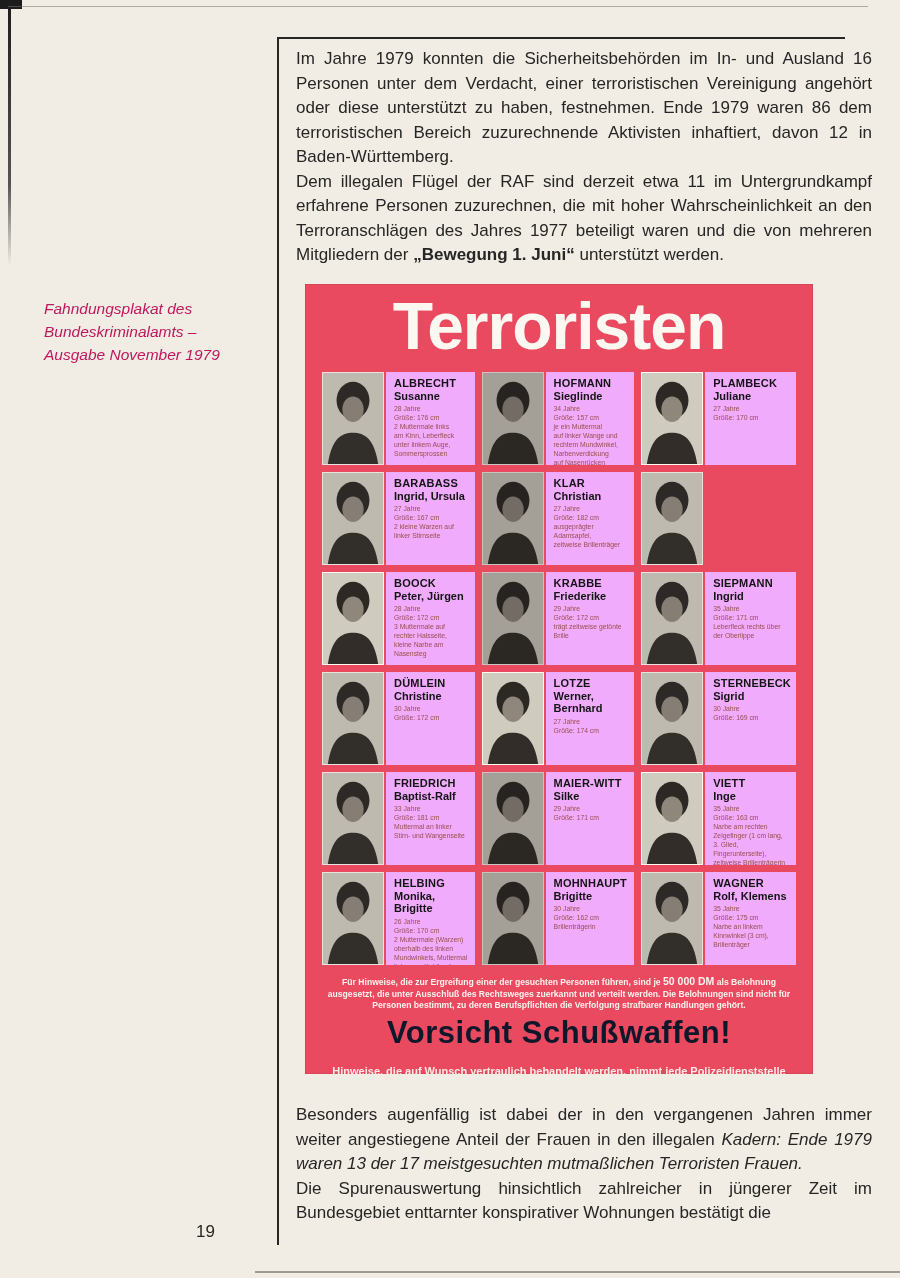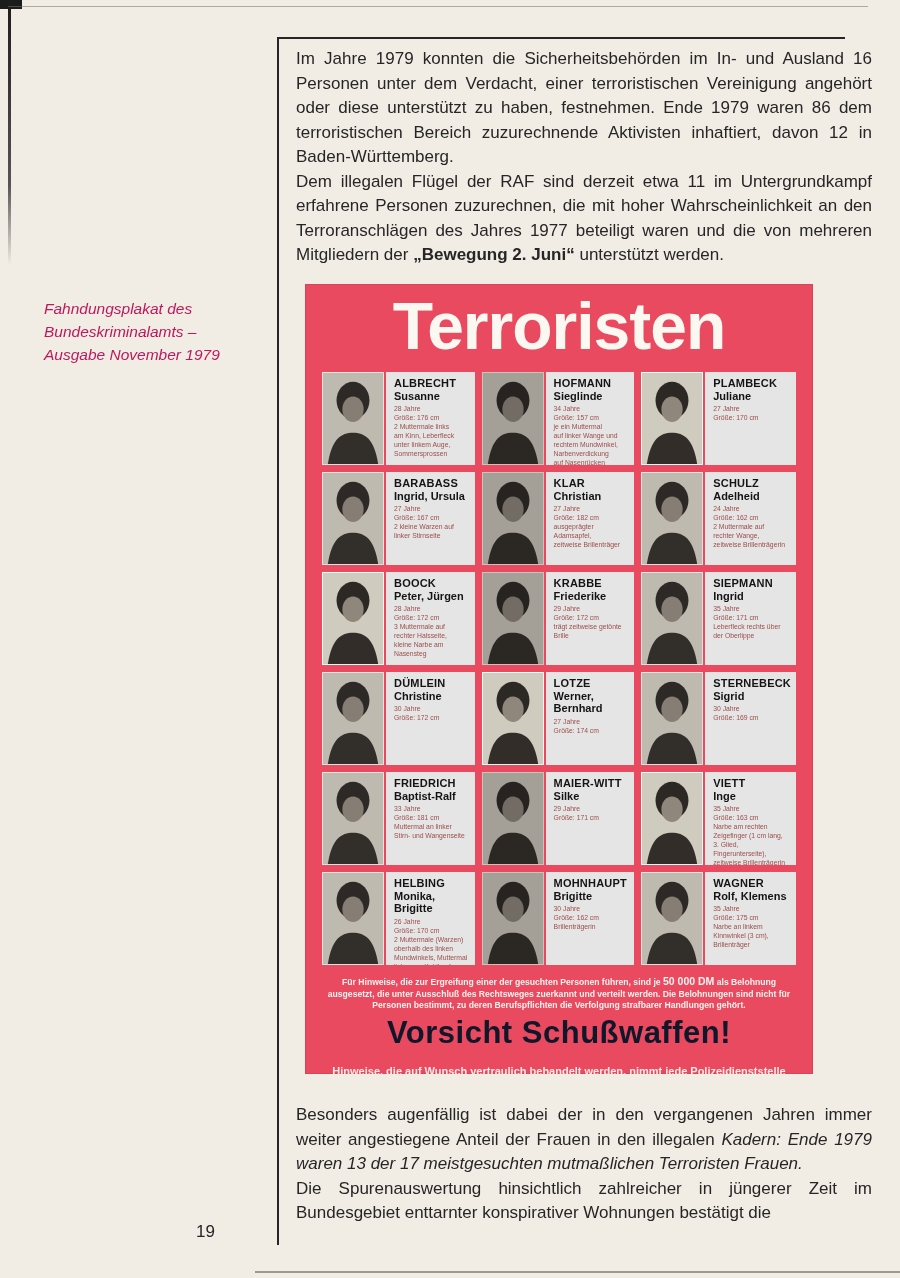--- a/index.html
+++ b/index.html
@@ -40,21 +40,21 @@
   }
   .wanted-grid{
     display:grid;grid-template-columns:repeat(3,1fr);
     gap:7px;padding:0 17px;
   }
   .person-card{display:flex;height:93px;gap:2px;}
   .person-photo{flex:none;width:62px;height:93px;border:1px solid rgba(255,255,255,.55);box-sizing:border-box;overflow:hidden;background:#c9c3b9;}
   .person-photo svg{display:block;width:100%;height:100%;}
   .person-card:nth-child(3n+2) .person-photo{filter:brightness(.86);}
   .person-card:nth-child(4n+3) .person-photo{filter:brightness(1.07) contrast(1.05);}
-  .person-text{flex:1;background:#e5e5e5;padding:5px 5px 3px 8px;overflow:hidden;}
+  .person-text{flex:1;background:#f0abfc;padding:5px 5px 3px 8px;overflow:hidden;}
   .person-surname{display:block;font-size:11px;font-weight:700;color:#141414;line-height:1.15;letter-spacing:.2px;}
   .person-firstname{display:block;font-size:11px;font-weight:700;color:#141414;line-height:1.15;margin-bottom:3px;}
   .person-details{font-size:6.8px;line-height:1.32;color:#9b4f4b;white-space:pre-line;}
 
   .reward{
     margin:9px 22px 0 22px;text-align:center;color:#fcf3ee;
     font-size:8.6px;font-weight:600;line-height:1.34;
   }
   .reward b{font-size:10.5px;font-weight:800;}
   .warning{
@@ -72,21 +72,21 @@
 <div id="page">
   <div class="edge-corner"></div>
   <div class="edge-left"></div>
   <div class="edge-top"></div>
   <div class="edge-bottom"></div>
   <div class="rule-top"></div>
   <div class="rule-vert"></div>
 
   <div class="bodytext intro">
     <p>Im Jahre 1979 konnten die Sicherheitsbehörden im In- und Ausland 16 Personen unter dem Verdacht, einer terroristischen Vereinigung angehört oder diese unterstützt zu haben, festnehmen. Ende 1979 waren 86 dem terroristischen Bereich zuzurechnende Aktivisten inhaftiert, davon 12 in Baden-Württemberg.</p>
-    <p><span>Dem illegalen Flügel der RAF sind derzeit etwa 11 im Untergrundkampf erfahrene Personen zuzurechnen, die mit hoher Wahrscheinlichkeit an den Terroranschlägen des Jahres 1977 beteiligt waren und die von mehreren Mitgliedern der </span><b>„Bewegung 2. Juni“</b><span> unterstützt werden.</span></p>
+    <p><span>Dem illegalen Flügel der RAF sind derzeit etwa 11 im Untergrundkampf erfahrene Personen zuzurechnen, die mit hoher Wahrscheinlichkeit an den Terroranschlägen des Jahres 1977 beteiligt waren und die von mehreren Mitgliedern der </span><b>„Bewegung 1. Juni“</b><span> unterstützt werden.</span></p>
   </div>
 
   <div class="caption">Fahndungsplakat des Bundeskriminalamts – Ausgabe November 1979</div>
 
   <div class="poster">
     <div class="poster-title">Terroristen</div>
     <div class="wanted-grid">
   <div class="person-card">
     <div class="person-photo">
       <svg viewBox="0 0 62 93" preserveAspectRatio="none">
@@ -192,29 +192,20 @@
 
   <div class="person-card">
     <div class="person-photo">
       <svg viewBox="0 0 62 93" preserveAspectRatio="none">
         <rect width="62" height="93" fill="#c9c3b9"></rect>
         <ellipse cx="31" cy="28" rx="17" ry="19" fill="#2f2b28"></ellipse>
         <ellipse cx="31" cy="37" rx="11" ry="13" fill="#8d847a"></ellipse>
         <path d="M5 93 C9 67 19 61 31 61 C43 61 53 67 57 93 Z" fill="#34302c"></path>
         <rect width="62" height="93" fill="#1a1410" opacity="0.05"></rect>
       </svg>
-    </div>
-    <div class="person-text">
-      <span class="person-surname">SCHULZ</span>
-      <span class="person-firstname">Adelheid</span>
-      <div class="person-details">24 Jahre
-Größe: 162 cm
-2 Muttermale auf
-rechter Wange,
-zeitweise Brillenträgerin</div>
     </div>
   </div>
 
   <div class="person-card">
     <div class="person-photo">
       <svg viewBox="0 0 62 93" preserveAspectRatio="none">
         <rect width="62" height="93" fill="#c9c3b9"></rect>
         <ellipse cx="31" cy="28" rx="17" ry="19" fill="#2f2b28"></ellipse>
         <ellipse cx="31" cy="37" rx="11" ry="13" fill="#8d847a"></ellipse>
         <path d="M5 93 C9 67 19 61 31 61 C43 61 53 67 57 93 Z" fill="#34302c"></path>

